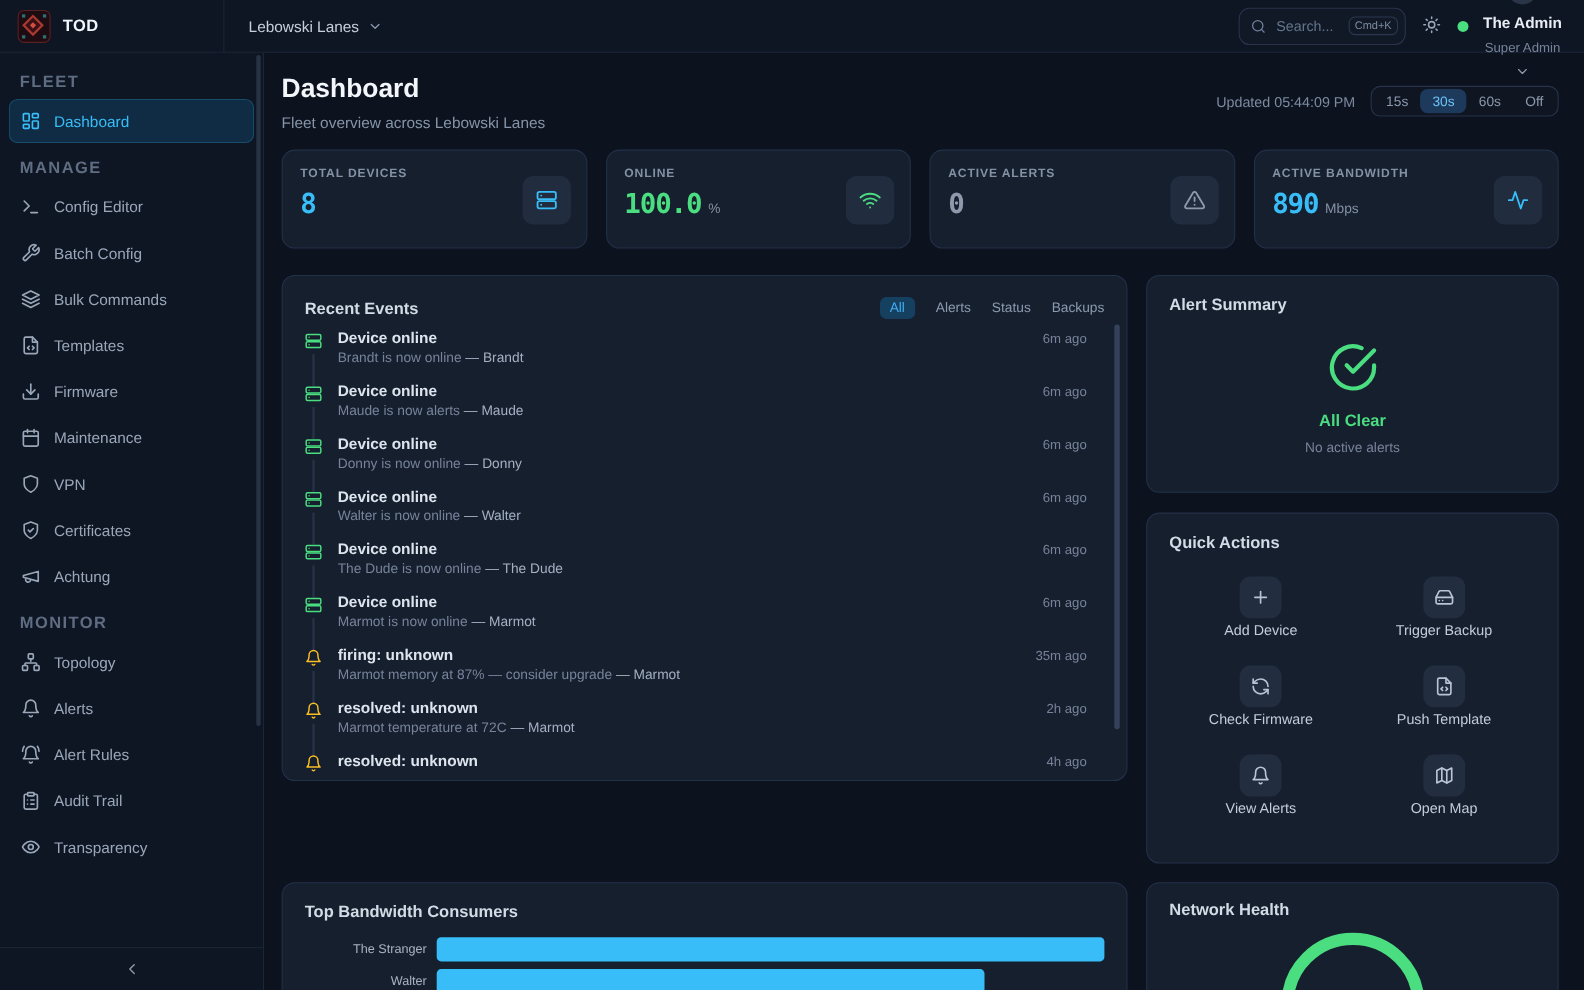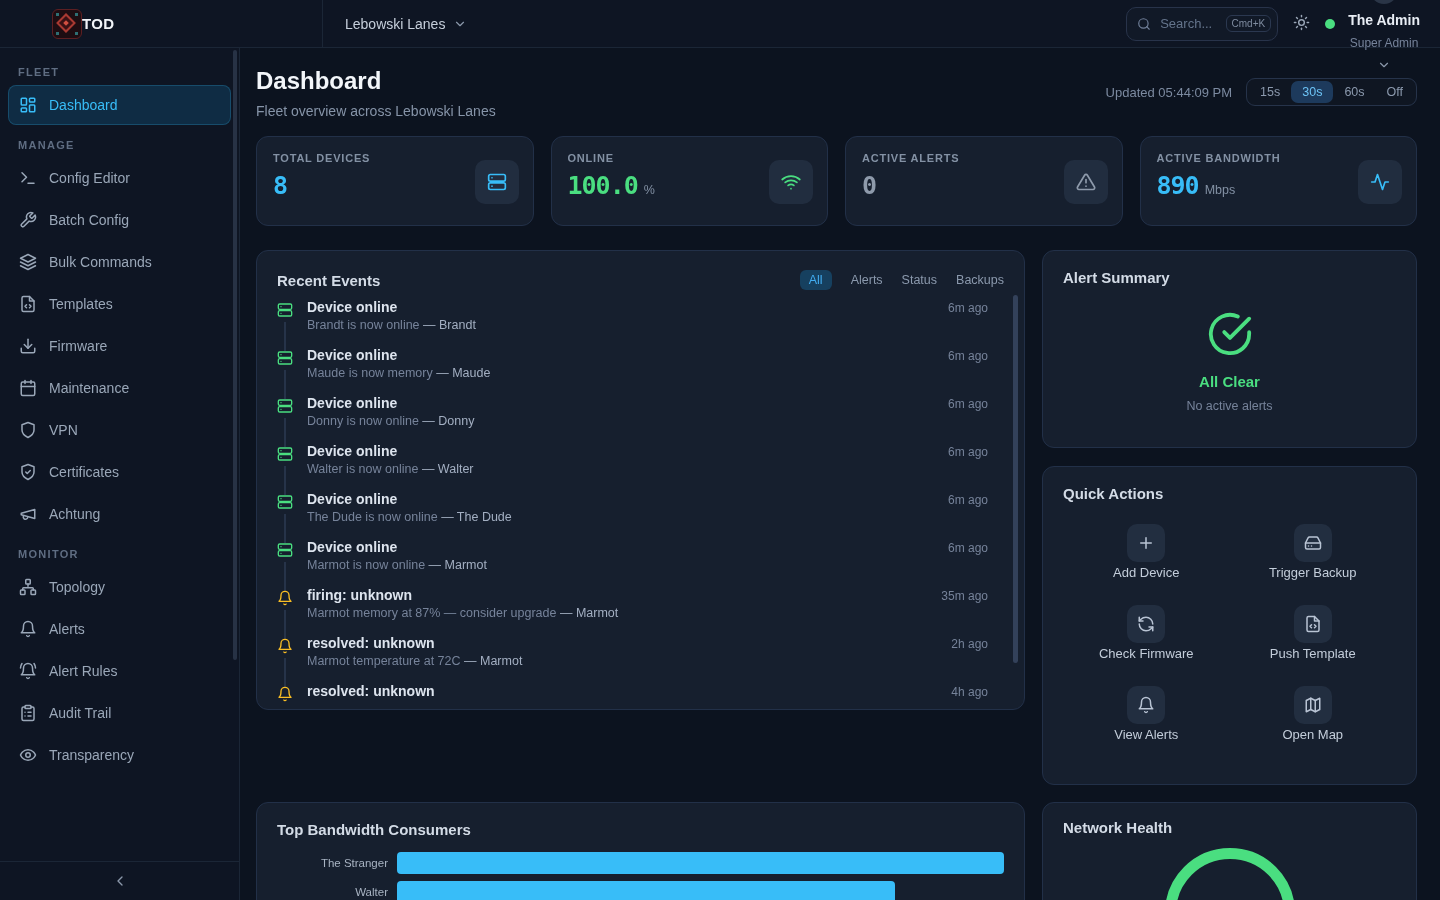--- a/index.html
+++ b/index.html
@@ -3,21 +3,21 @@
 <meta charset="utf-8">
 <style>
   html,body{margin:0;padding:0;background:#070b13;}
   body{font-family:"Liberation Sans","DejaVu Sans",sans-serif;-webkit-font-smoothing:antialiased;}
   .app{position:relative;width:1440px;height:900px;overflow:hidden;background:#0c131f;color:#dbe3ee;}
   .icon{display:inline-flex;}
   .icon svg{width:100%;height:100%;display:block;}
 
   
   .topbar{position:absolute;top:0;left:0;right:0;height:48px;background:#0e1523;border-bottom:1px solid #1b2636;display:flex;z-index:6;box-sizing:border-box;}
-  .tb-left{width:287px;flex:none;display:flex;align-items:center;padding:0 16px;box-sizing:border-box;border-right:1px solid #1b2636;margin-left:36px;}
+  .tb-left{width:204px;flex:none;display:flex;align-items:center;gap:11px;padding:0 16px;box-sizing:border-box;border-right:1px solid #1b2636;}
   .logo{position:relative;width:28px;height:28px;border-radius:6px;background:#1d0d12;border:1px solid #5c1f22;flex:none;}
   .logo .d1{position:absolute;left:6px;top:6px;width:14px;height:14px;transform:rotate(45deg);border:2px solid #a83a32;background:#3a1014;box-sizing:border-box;}
   .logo .d2{position:absolute;left:11px;top:11px;width:4px;height:4px;transform:rotate(45deg);background:#d14f41;}
   .logo .c{position:absolute;width:3px;height:3px;background:#2e6f74;}
   .brand-name{font-weight:700;font-size:15px;letter-spacing:.4px;color:#f2f5f9;}
   .tb-main{flex:1;display:flex;align-items:center;gap:13px;padding:0 20px 0 16px;}
   .fleet-sel{display:flex;align-items:center;gap:8px;background:none;border:none;color:#c6cfdb;font-size:14px;cursor:pointer;font-family:inherit;}
   .icon.sm{width:14px;height:14px;color:#8b98ab;}
   .search{margin-left:auto;width:152px;height:34px;display:flex;align-items:center;gap:7px;padding:0 6px 0 10px;border:1px solid #28334a;border-radius:10px;background:#111927;box-sizing:border-box;}
   .search .icon{width:14px;height:14px;color:#71809a;flex:none;}
@@ -28,21 +28,21 @@
   .iconbtn .icon{width:17px;height:17px;}
   .statusdot{width:10px;height:10px;border-radius:50%;background:#4ade80;flex:none;}
   .user{display:flex;align-items:center;gap:8px;cursor:pointer;flex-direction:column;}
   .avatar{width:28px;height:28px;border-radius:50%;background:#2a3547;display:flex;align-items:center;justify-content:center;color:#a2aebf;}
   .avatar .icon{width:14px;height:14px;}
   .uname{font-size:14px;font-weight:600;color:#e8edf4;}
   .urole{font-size:12px;color:#76839a;}
 
   
   .sidebar{position:absolute;top:48px;left:0;bottom:0;width:240px;background:#0e1523;border-right:1px solid #1b2636;box-sizing:border-box;padding:8px 8px 44px;overflow:hidden;}
-  .nav-label{font-size:11px;letter-spacing:1.3px;color:#5f6d82;font-weight:700;margin:14px 10px 7px;}
+  .nav-label{font-size:15px;letter-spacing:1.3px;color:#5f6d82;font-weight:700;margin:14px 10px 7px;}
   .nav-section:first-child .nav-label{margin-top:10px;}
   .nav-item{display:flex;align-items:center;gap:12px;height:40px;margin:2px 0;padding:0 11px;border-radius:8px;color:#9aa7b8;font-size:14px;cursor:pointer;}
   .nav-item .icon{width:18px;height:18px;flex:none;}
   .nav-item.active{background:#0f2c44;color:#38bdf8;box-shadow:inset 0 0 0 1px rgba(56,189,248,.22);}
   .sb-scrollbar{position:absolute;top:2px;right:2px;width:4px;height:610px;background:#273245;border-radius:2px;}
   .sb-footer{position:absolute;left:0;right:0;bottom:0;height:38px;border-top:1px solid #1b2636;display:flex;align-items:center;justify-content:center;color:#8b98ab;cursor:pointer;background:#0e1523;}
   .sb-footer .icon{width:16px;height:16px;}
 
   
   .main{position:absolute;left:240px;top:48px;right:0;bottom:0;box-sizing:border-box;padding:18px 23px 0 16px;overflow:hidden;}
@@ -492,21 +492,21 @@
                       <line x1="6" y1="17" x2="6.01" y2="17"></line>
                     </svg>
                   </span>
                 </div>
     <div class="event-body">
       <div class="event-toprow">
         <span class="event-title">Device online</span>
         <span class="event-time">6m ago</span>
       </div>
       <div class="event-sub">
-        <span class="msg">Maude is now memory</span>
+        <span class="msg">Maude is now alerts</span>
         <span class="dev">— Maude</span>
       </div>
     </div>
   </div>
               <div class="event green">
     <div class="event-iconcol">
                   <span class="icon">
                     <svg viewBox="0 0 24 24" fill="none" stroke="currentColor" stroke-width="2" stroke-linecap="round" stroke-linejoin="round">
                       <rect x="2" y="3" width="20" height="8" rx="2"></rect>
                       <rect x="2" y="13" width="20" height="8" rx="2"></rect>

